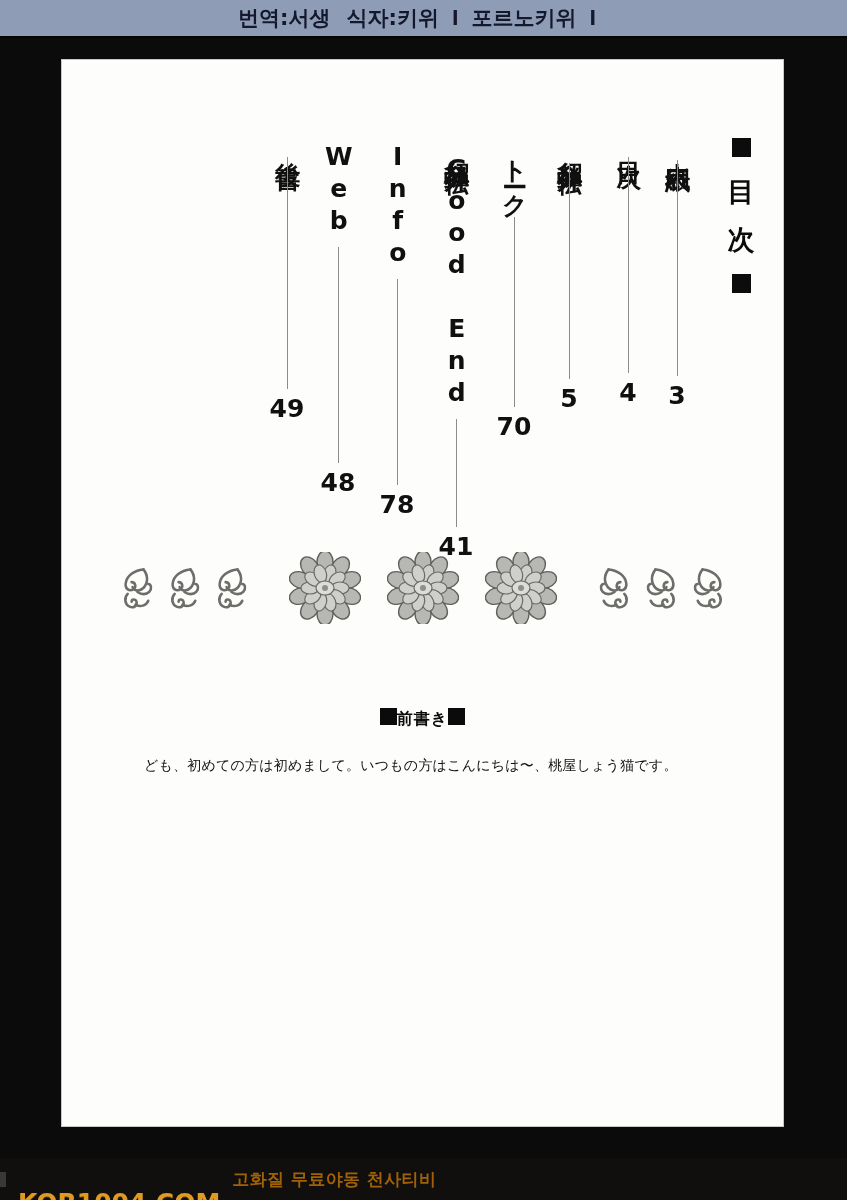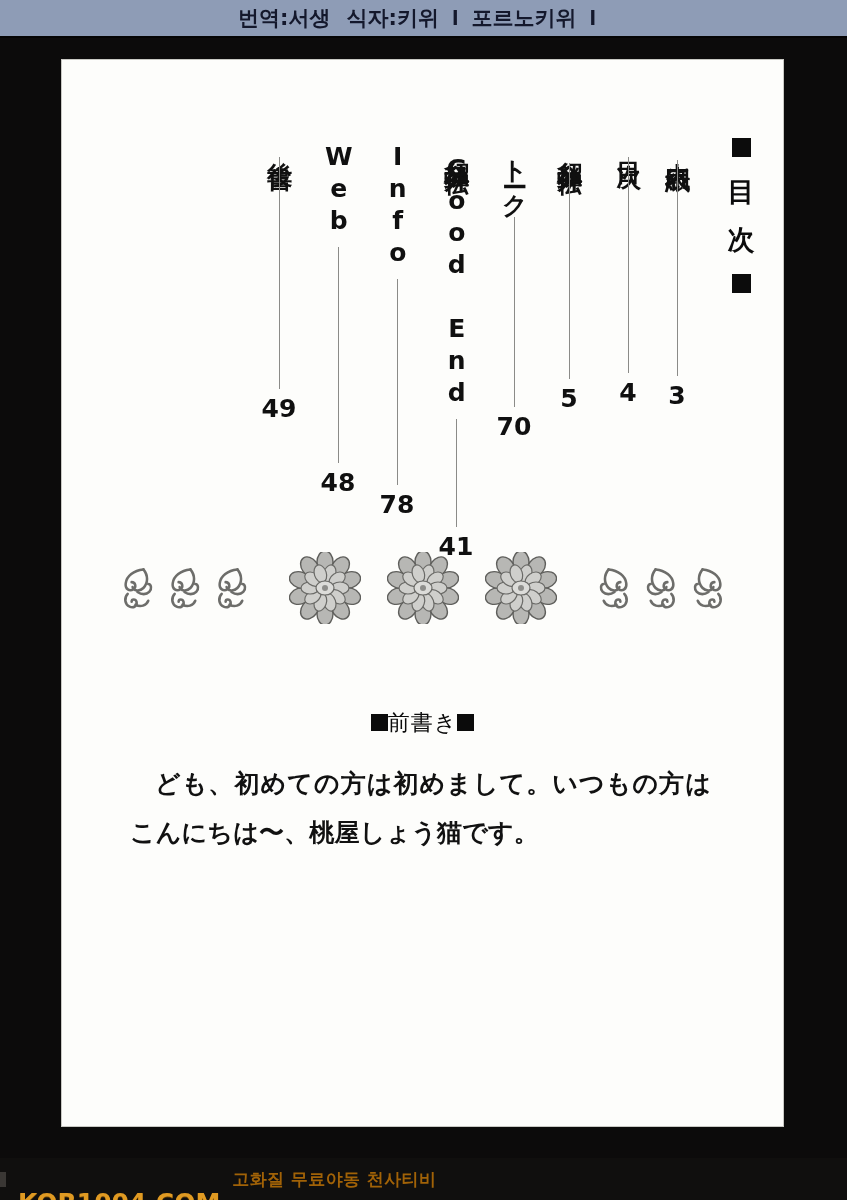--- a/index.html
+++ b/index.html
@@ -144,37 +144,37 @@
   .orn-rose  { width:72px; height:72px; }
   .orn-spacer-a { width:34px; }
   .orn-spacer-b { width:26px; }
   .flip { transform:scaleX(-1); }
 
   
   #preface { position:absolute; left:0; top:648px; width:100%; }
   #preface-heading {
     text-align:center;
     font-family:"DejaVu Sans", sans-serif;
-    font-size:22px;
-    font-weight:normal;
+    font-size:16px;
+    font-weight:bold;
     color:#0b0b0b;
     letter-spacing:1px;
     margin-bottom:22px;
   }
   #preface-heading .sq {
     display:inline-block;
     width:17px; height:17px;
     background:#0b0b0b;
     vertical-align:-1px;
   }
   #preface-body {
     margin:0 72px 0 68px;
     font-family:"DejaVu Sans", sans-serif;
-    font-size:25px;
-    font-weight:700;
+    font-size:14px;
+    font-weight:400;
     color:#111;
     line-height:1.95;
     text-align:justify;
     letter-spacing:0.2px;
   }
   #preface-body p { margin:0; text-indent:1em; }
 
   
   #watermark-bar {
     position:absolute;
@@ -225,21 +225,21 @@
     <span class="ci">포르노키위</span>
     <span class="sep">l</span>
   </div>
 
   <div id="dark-field"></div>
 
   <div id="page-sheet">
     <div id="page-inner">
 
       <div id="toc">
-          <div class="toc-col" style="left: 197px;">
+          <div class="toc-col" style="left: 205px;">
             <div class="toc-label">後書</div>
             <div class="toc-rule" style="height: 232px;"></div>
             <div class="toc-num">49</div>
           </div>
           <div class="toc-col" style="left: 256px;">
             <div class="toc-label">Web</div>
             <div class="toc-rule" style="height: 216px;"></div>
             <div class="toc-num">48</div>
           </div>
           <div class="toc-col" style="left: 315px;">

